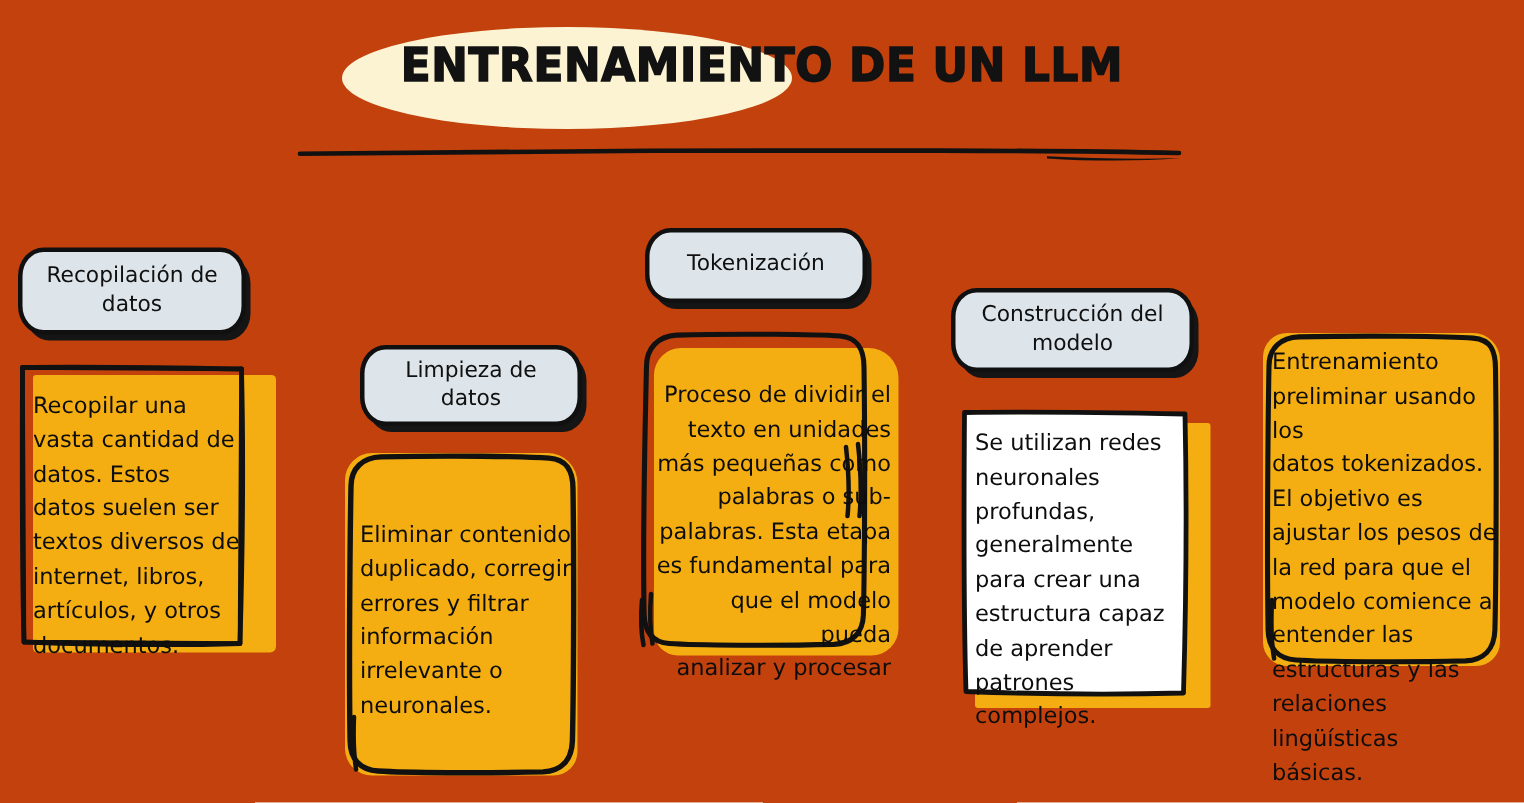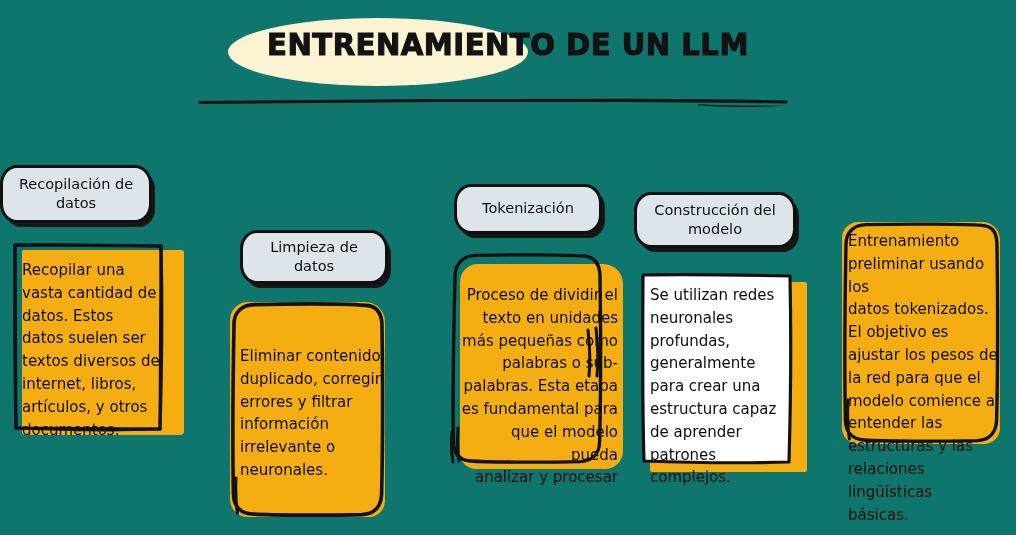--- a/index.html
+++ b/index.html
@@ -12,21 +12,21 @@
     height: 535px;
     position: relative;
     overflow: hidden;
     font-family: "DejaVu Sans", sans-serif;
   }
 
   
   #canvas {
     position: absolute;
     inset: 0;
-    background: #0f766e;
+    background: #c2410c;
   }
 
   
   #title-block {
     position: absolute;
     left: 0;
     top: 0;
     width: 1016px;
     height: 120px;
   }
@@ -102,21 +102,21 @@
   }
   .outline-block {
     position: absolute;
     box-sizing: border-box;
     background: transparent;
     z-index: 3;
   }
 
   
   #card1 { left: 0px; top: 165px; width: 200px; height: 300px; }
-  #card1 .card-header { left: 0; top: 0px; width: 152px; height: 58px; }
+  #card1 .card-header { left: 12px; top: 0px; width: 152px; height: 58px; }
   #card1 .orange-block {
     left: 22px; top: 85px; width: 162px; height: 185px;
     border-radius: 2px 3px 4px 3px;
   }
   #card1 .outline-block {
     left: 12px; top: 78px; width: 151px; height: 188px;
   }
   #card1 .card-body-text { left: 22px; top: 94px; width: 150px; }
 
   
@@ -125,21 +125,21 @@
   #card2 .orange-block {
     left: 8px; top: 72px; width: 155px; height: 215px;
     border-radius: 18px 20px 16px 18px;
   }
   #card2 .outline-block {
     left: 8px; top: 72px; width: 155px; height: 215px;
   }
   #card2 .card-body-text { left: 18px; top: 115px; width: 148px; }
 
   
-  #card3 { left: 442px; top: 152px; width: 200px; height: 310px; margin-top: 32px; }
+  #card3 { left: 418px; top: 152px; width: 200px; height: 310px; }
   #card3 .card-header { left: 12px; top: 0px; width: 148px; height: 50px; }
   #card3 .orange-block {
     left: 18px; top: 80px; width: 163px; height: 205px;
     border-radius: 18px 20px 18px 16px;
   }
   #card3 .outline-block {
     left: 8px; top: 68px; width: 152px; height: 212px;
   }
   #card3 .card-body-text { left: 18px; top: 100px; width: 158px; text-align: right; }
 

